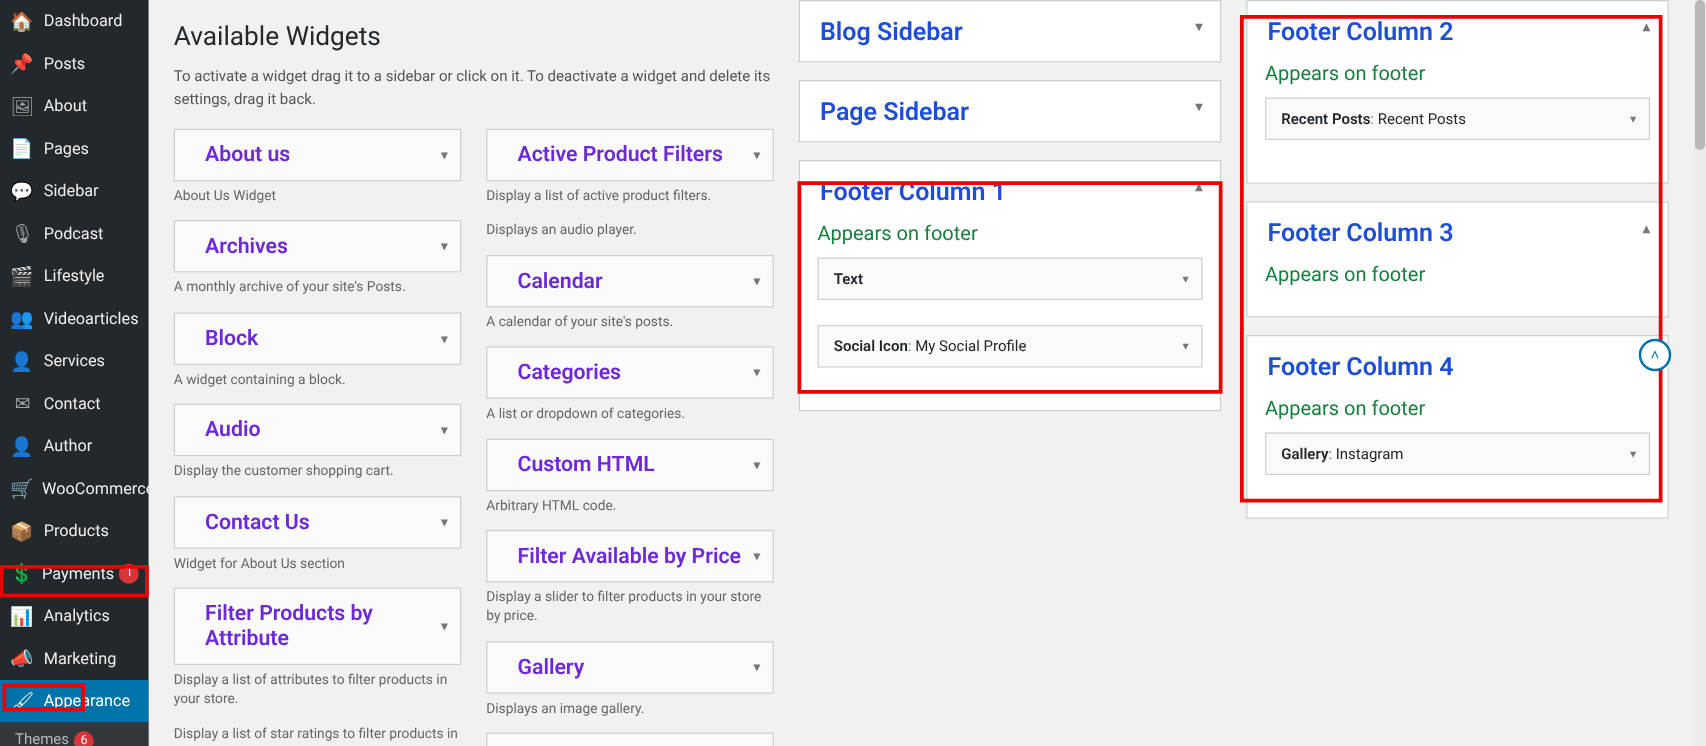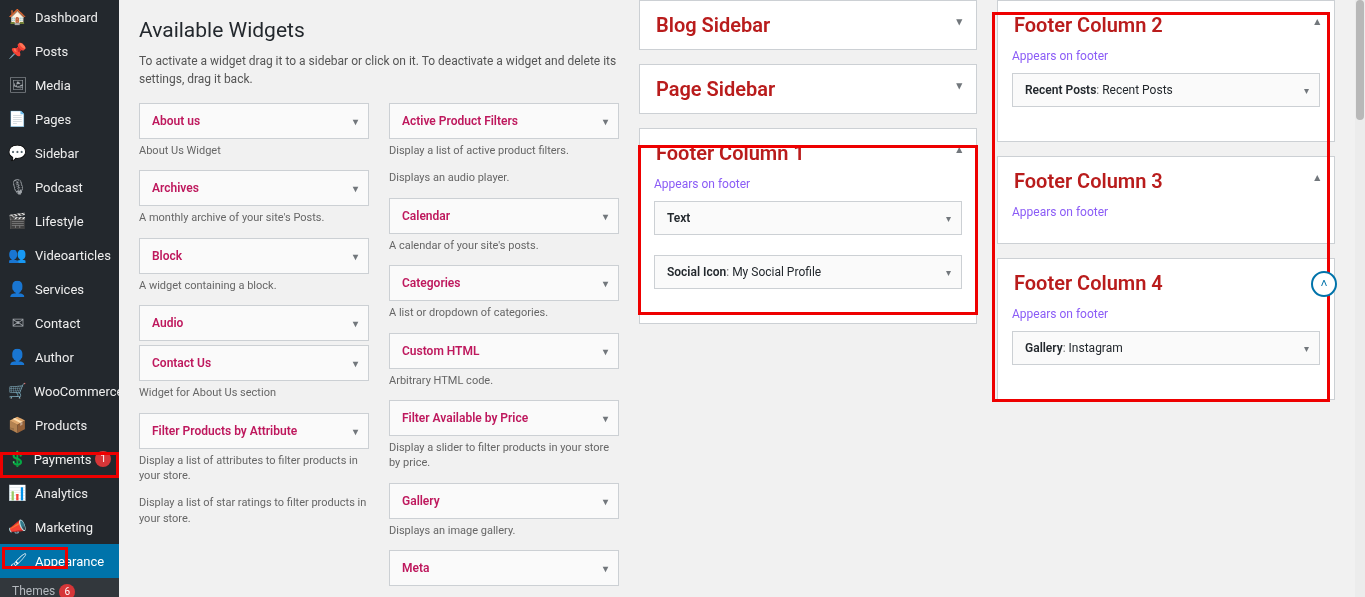--- a/index.html
+++ b/index.html
@@ -22,30 +22,30 @@
 .columns { display: flex; gap: 20px; }
 .leftcol { width: 480px; }
 .rightcol { flex: 1; display: flex; gap: 20px; }
 .areacol { flex: 1; }
 
 h2.page-title { font-size: 21px; font-weight: 400; color: #23282d; margin: 18px 0 10px; }
 .pgdesc { color: #555; font-size: 12px; margin-bottom: 15px; line-height: 1.5; }
 
 .widget-grid { display: flex; gap: 20px; }
 .wcol { flex: 1; }
-.widget-box { background: #fafafa; border: 1px solid #ccd0d4; padding: 10px 12px; font-size: 12px; font-weight: 600; color: #be185d; cursor: pointer; position: relative; margin-bottom: 4px; }
+.widget-box { background: #fafafa; border: 1px solid #ccd0d4; padding: 10px 24px; font-size: 17px; font-weight: 600; color: #6d28d9; cursor: pointer; position: relative; margin-bottom: 4px; }
 .widget-box::after { content: "▾"; position: absolute; right: 10px; top: 50%; transform: translateY(-50%); color: #72777c; font-size: 10px; }
 .widget-desc { font-size: 11px; color: #666; margin: 4px 0 12px; line-height: 1.4; }
 
 .area-box { background: #fff; border: 1px solid #ccd0d4; margin-bottom: 14px; }
-.area-head { padding: 12px 16px; font-size: 20px; font-weight: 600; color: #b91c1c; cursor: pointer; position: relative; }
+.area-head { padding: 12px 16px; font-size: 20px; font-weight: 600; color: #1d4ed8; cursor: pointer; position: relative; }
 .area-head::after { content: "▾"; position: absolute; right: 14px; top: 14px; color: #72777c; font-size: 11px; }
 .area-box.open .area-head::after { content: "▴"; }
 .area-body { padding: 0 14px 14px; }
-.area-sub { font-size: 12px; color: #8b5cf6; margin-bottom: 10px; }
+.area-sub { font-size: 16px; color: #15803d; margin-bottom: 10px; }
 .placed-widget { background: #fafafa; border: 1px solid #ccd0d4; padding: 9px 12px; font-size: 12px; color: #23282d; cursor: pointer; position: relative; margin-bottom: 20px; }
 .placed-widget strong { font-weight: 600; }
 .placed-widget .sep { color: #777; }
 .placed-widget::after { content: "▾"; position: absolute; right: 10px; top: 50%; transform: translateY(-50%); color: #72777c; font-size: 10px; }
 
 .scroll-top { position: absolute; right: 28px; bottom: 300px; width: 26px; height: 26px; border: 2px solid #0073aa; border-radius: 50%; display: flex; align-items: center; justify-content: center; color: #0073aa; font-size: 12px; cursor: pointer; background: #fff; z-index: 60; }
 
 .vscroll { position: absolute; right: 0; top: 0; width: 10px; height: 597px; background: #ececec; }
 .vscroll .thumb { position: absolute; left: 1px; width: 8px; background: #b8b8b8; border-radius: 4px; top: 0; height: 120px; }
 
@@ -59,21 +59,21 @@
       <div class="item">
         <span class="micon">🏠</span>
         <span>Dashboard</span>
       </div>
       <div class="item">
         <span class="micon">📌</span>
         <span>Posts</span>
       </div>
       <div class="item">
         <span class="micon">🖼</span>
-        <span>Media</span>
+        <span>About</span>
       </div>
       <div class="item">
         <span class="micon">📄</span>
         <span>Pages</span>
       </div>
       <div class="item">
         <span class="micon">💬</span>
         <span>Sidebar</span>
       </div>
       <div class="item">
@@ -149,20 +149,21 @@
       <p class="pgdesc">To activate a widget drag it to a sidebar or click on it. To deactivate a widget and delete its settings, drag it back.</p>
       <div class="widget-grid">
         <div class="wcol" id="avail-left">
             <div class="widget-box">About us</div>
             <div class="widget-desc">About Us Widget</div>
             <div class="widget-box">Archives</div>
             <div class="widget-desc">A monthly archive of your site's Posts.</div>
             <div class="widget-box">Block</div>
             <div class="widget-desc">A widget containing a block.</div>
             <div class="widget-box">Audio</div>
+            <div class="widget-desc">Display the customer shopping cart.</div>
             <div class="widget-box">Contact Us</div>
             <div class="widget-desc">Widget for About Us section</div>
             <div class="widget-box">Filter Products by Attribute</div>
             <div class="widget-desc">Display a list of attributes to filter products in your store.</div>
             <div class="widget-desc">Display a list of star ratings to filter products in your store.</div>
             <div class="widget-desc"></div>
           </div>
         <div class="wcol" id="avail-right">
             <div class="widget-box">Active Product Filters</div>
             <div class="widget-desc">Display a list of active product filters.</div>

